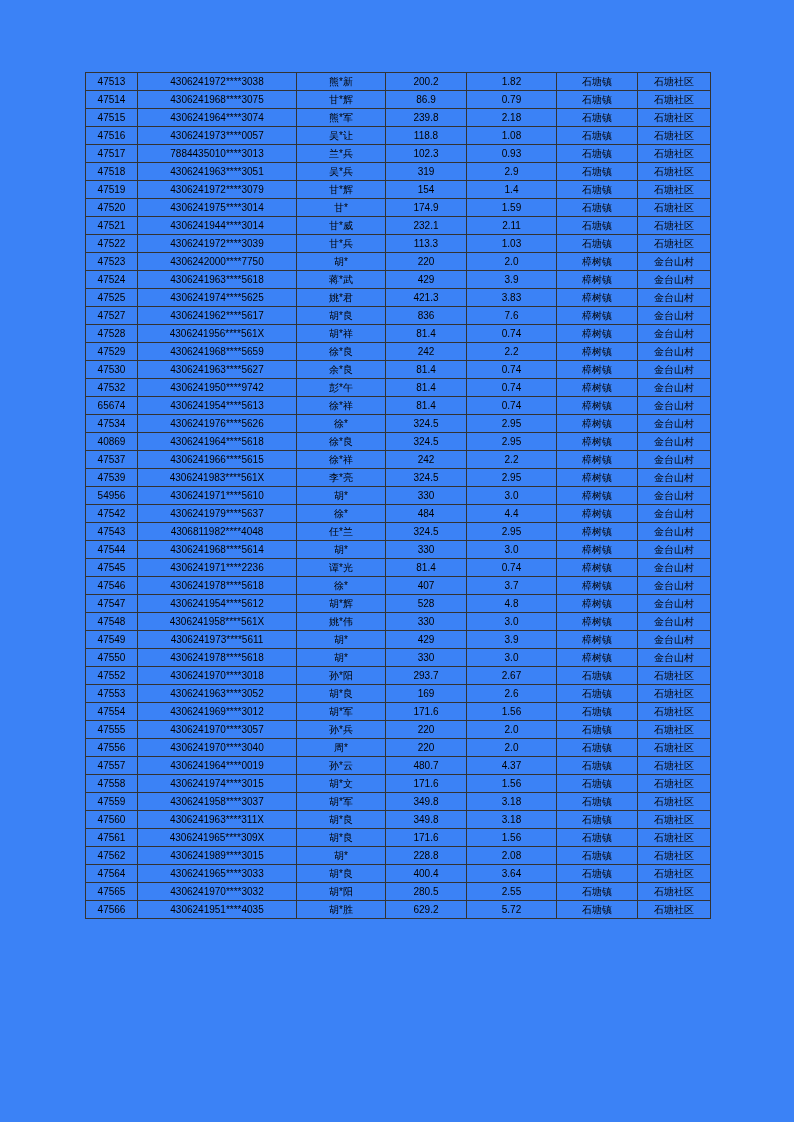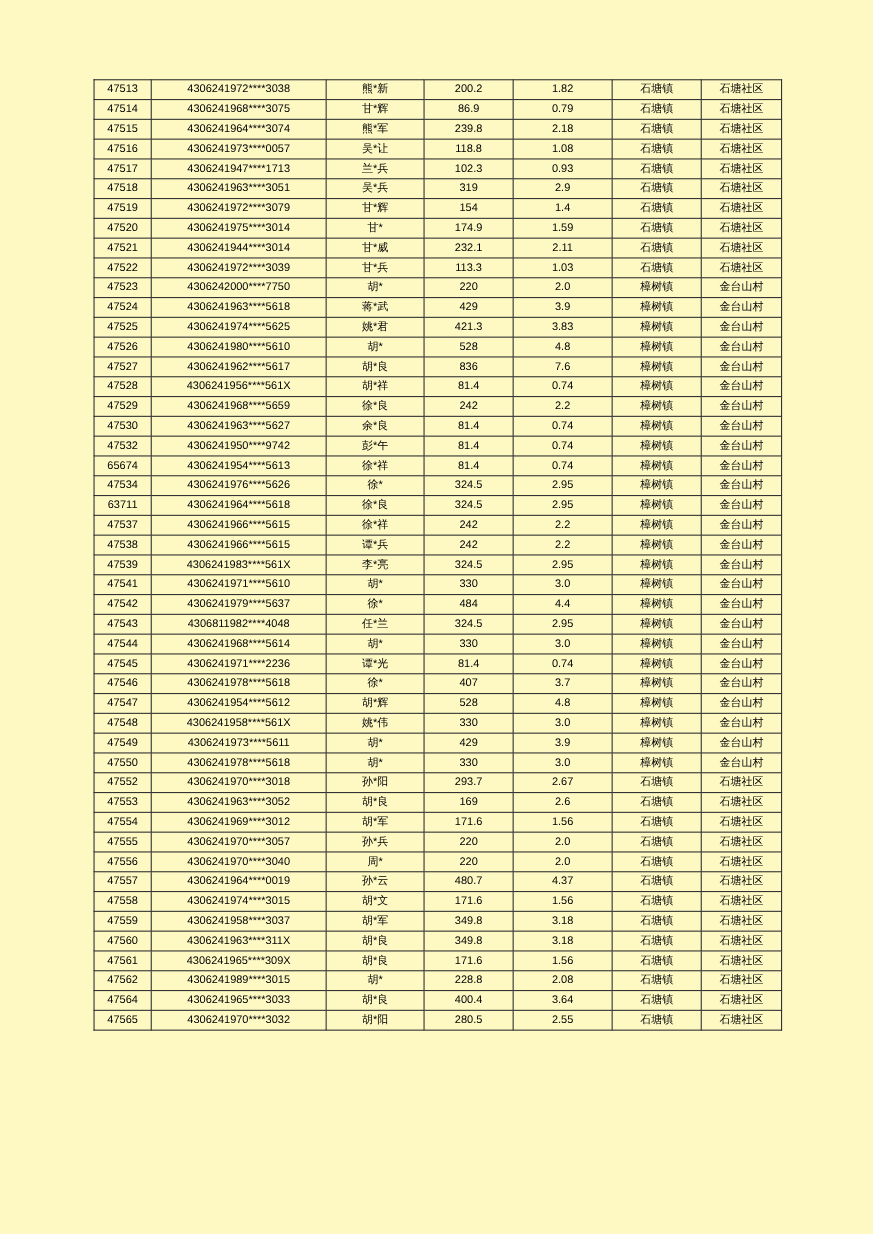--- a/index.html
+++ b/index.html
@@ -10,21 +10,21 @@
   body {
     width: 794px;
     height: 1122px;
     font-family: "Liberation Sans", "DejaVu Sans", sans-serif;
     color: #000000;
   }
   .page {
     position: relative;
     width: 794px;
     height: 1122px;
-    background: #fef9c3;
+    background: #3b82f6;
     overflow: hidden;
   }
   table.data-table {
     position: absolute;
     left: 85px;
     top: 72px;
     width: 625px;
     border-collapse: collapse;
     table-layout: fixed;
   }
@@ -94,21 +94,21 @@
           <td>47516</td>
           <td>4306241973****0057</td>
           <td>吴*让</td>
           <td>118.8</td>
           <td>1.08</td>
           <td>石塘镇</td>
           <td>石塘社区</td>
         </tr>
         <tr>
           <td>47517</td>
-          <td>4306241947****1713</td>
+          <td>7884435010****3013</td>
           <td>兰*兵</td>
           <td>102.3</td>
           <td>0.93</td>
           <td>石塘镇</td>
           <td>石塘社区</td>
         </tr>
         <tr>
           <td>47518</td>
           <td>4306241963****3051</td>
           <td>吴*兵</td>
@@ -174,29 +174,20 @@
         <tr>
           <td>47525</td>
           <td>4306241974****5625</td>
           <td>姚*君</td>
           <td>421.3</td>
           <td>3.83</td>
           <td>樟树镇</td>
           <td>金台山村</td>
         </tr>
         <tr>
-          <td>47526</td>
-          <td>4306241980****5610</td>
-          <td>胡*</td>
-          <td>528</td>
-          <td>4.8</td>
-          <td>樟树镇</td>
-          <td>金台山村</td>
-        </tr>
-        <tr>
           <td>47527</td>
           <td>4306241962****5617</td>
           <td>胡*良</td>
           <td>836</td>
           <td>7.6</td>
           <td>樟树镇</td>
           <td>金台山村</td>
         </tr>
         <tr>
           <td>47528</td>
@@ -246,57 +237,48 @@
         <tr>
           <td>47534</td>
           <td>4306241976****5626</td>
           <td>徐*</td>
           <td>324.5</td>
           <td>2.95</td>
           <td>樟树镇</td>
           <td>金台山村</td>
         </tr>
         <tr>
-          <td>63711</td>
+          <td>40869</td>
           <td>4306241964****5618</td>
           <td>徐*良</td>
           <td>324.5</td>
           <td>2.95</td>
           <td>樟树镇</td>
           <td>金台山村</td>
         </tr>
         <tr>
           <td>47537</td>
           <td>4306241966****5615</td>
           <td>徐*祥</td>
           <td>242</td>
           <td>2.2</td>
           <td>樟树镇</td>
           <td>金台山村</td>
         </tr>
         <tr>
-          <td>47538</td>
-          <td>4306241966****5615</td>
-          <td>谭*兵</td>
-          <td>242</td>
-          <td>2.2</td>
-          <td>樟树镇</td>
-          <td>金台山村</td>
-        </tr>
-        <tr>
           <td>47539</td>
           <td>4306241983****561X</td>
           <td>李*亮</td>
           <td>324.5</td>
           <td>2.95</td>
           <td>樟树镇</td>
           <td>金台山村</td>
         </tr>
         <tr>
-          <td>47541</td>
+          <td>54956</td>
           <td>4306241971****5610</td>
           <td>胡*</td>
           <td>330</td>
           <td>3.0</td>
           <td>樟树镇</td>
           <td>金台山村</td>
         </tr>
         <tr>
           <td>47542</td>
           <td>4306241979****5637</td>
@@ -488,15 +470,24 @@
         </tr>
         <tr>
           <td>47565</td>
           <td>4306241970****3032</td>
           <td>胡*阳</td>
           <td>280.5</td>
           <td>2.55</td>
           <td>石塘镇</td>
           <td>石塘社区</td>
         </tr>
+        <tr>
+          <td>47566</td>
+          <td>4306241951****4035</td>
+          <td>胡*胜</td>
+          <td>629.2</td>
+          <td>5.72</td>
+          <td>石塘镇</td>
+          <td>石塘社区</td>
+        </tr>
       </tbody>
   </table>
 </div>
 
 </body></html>

